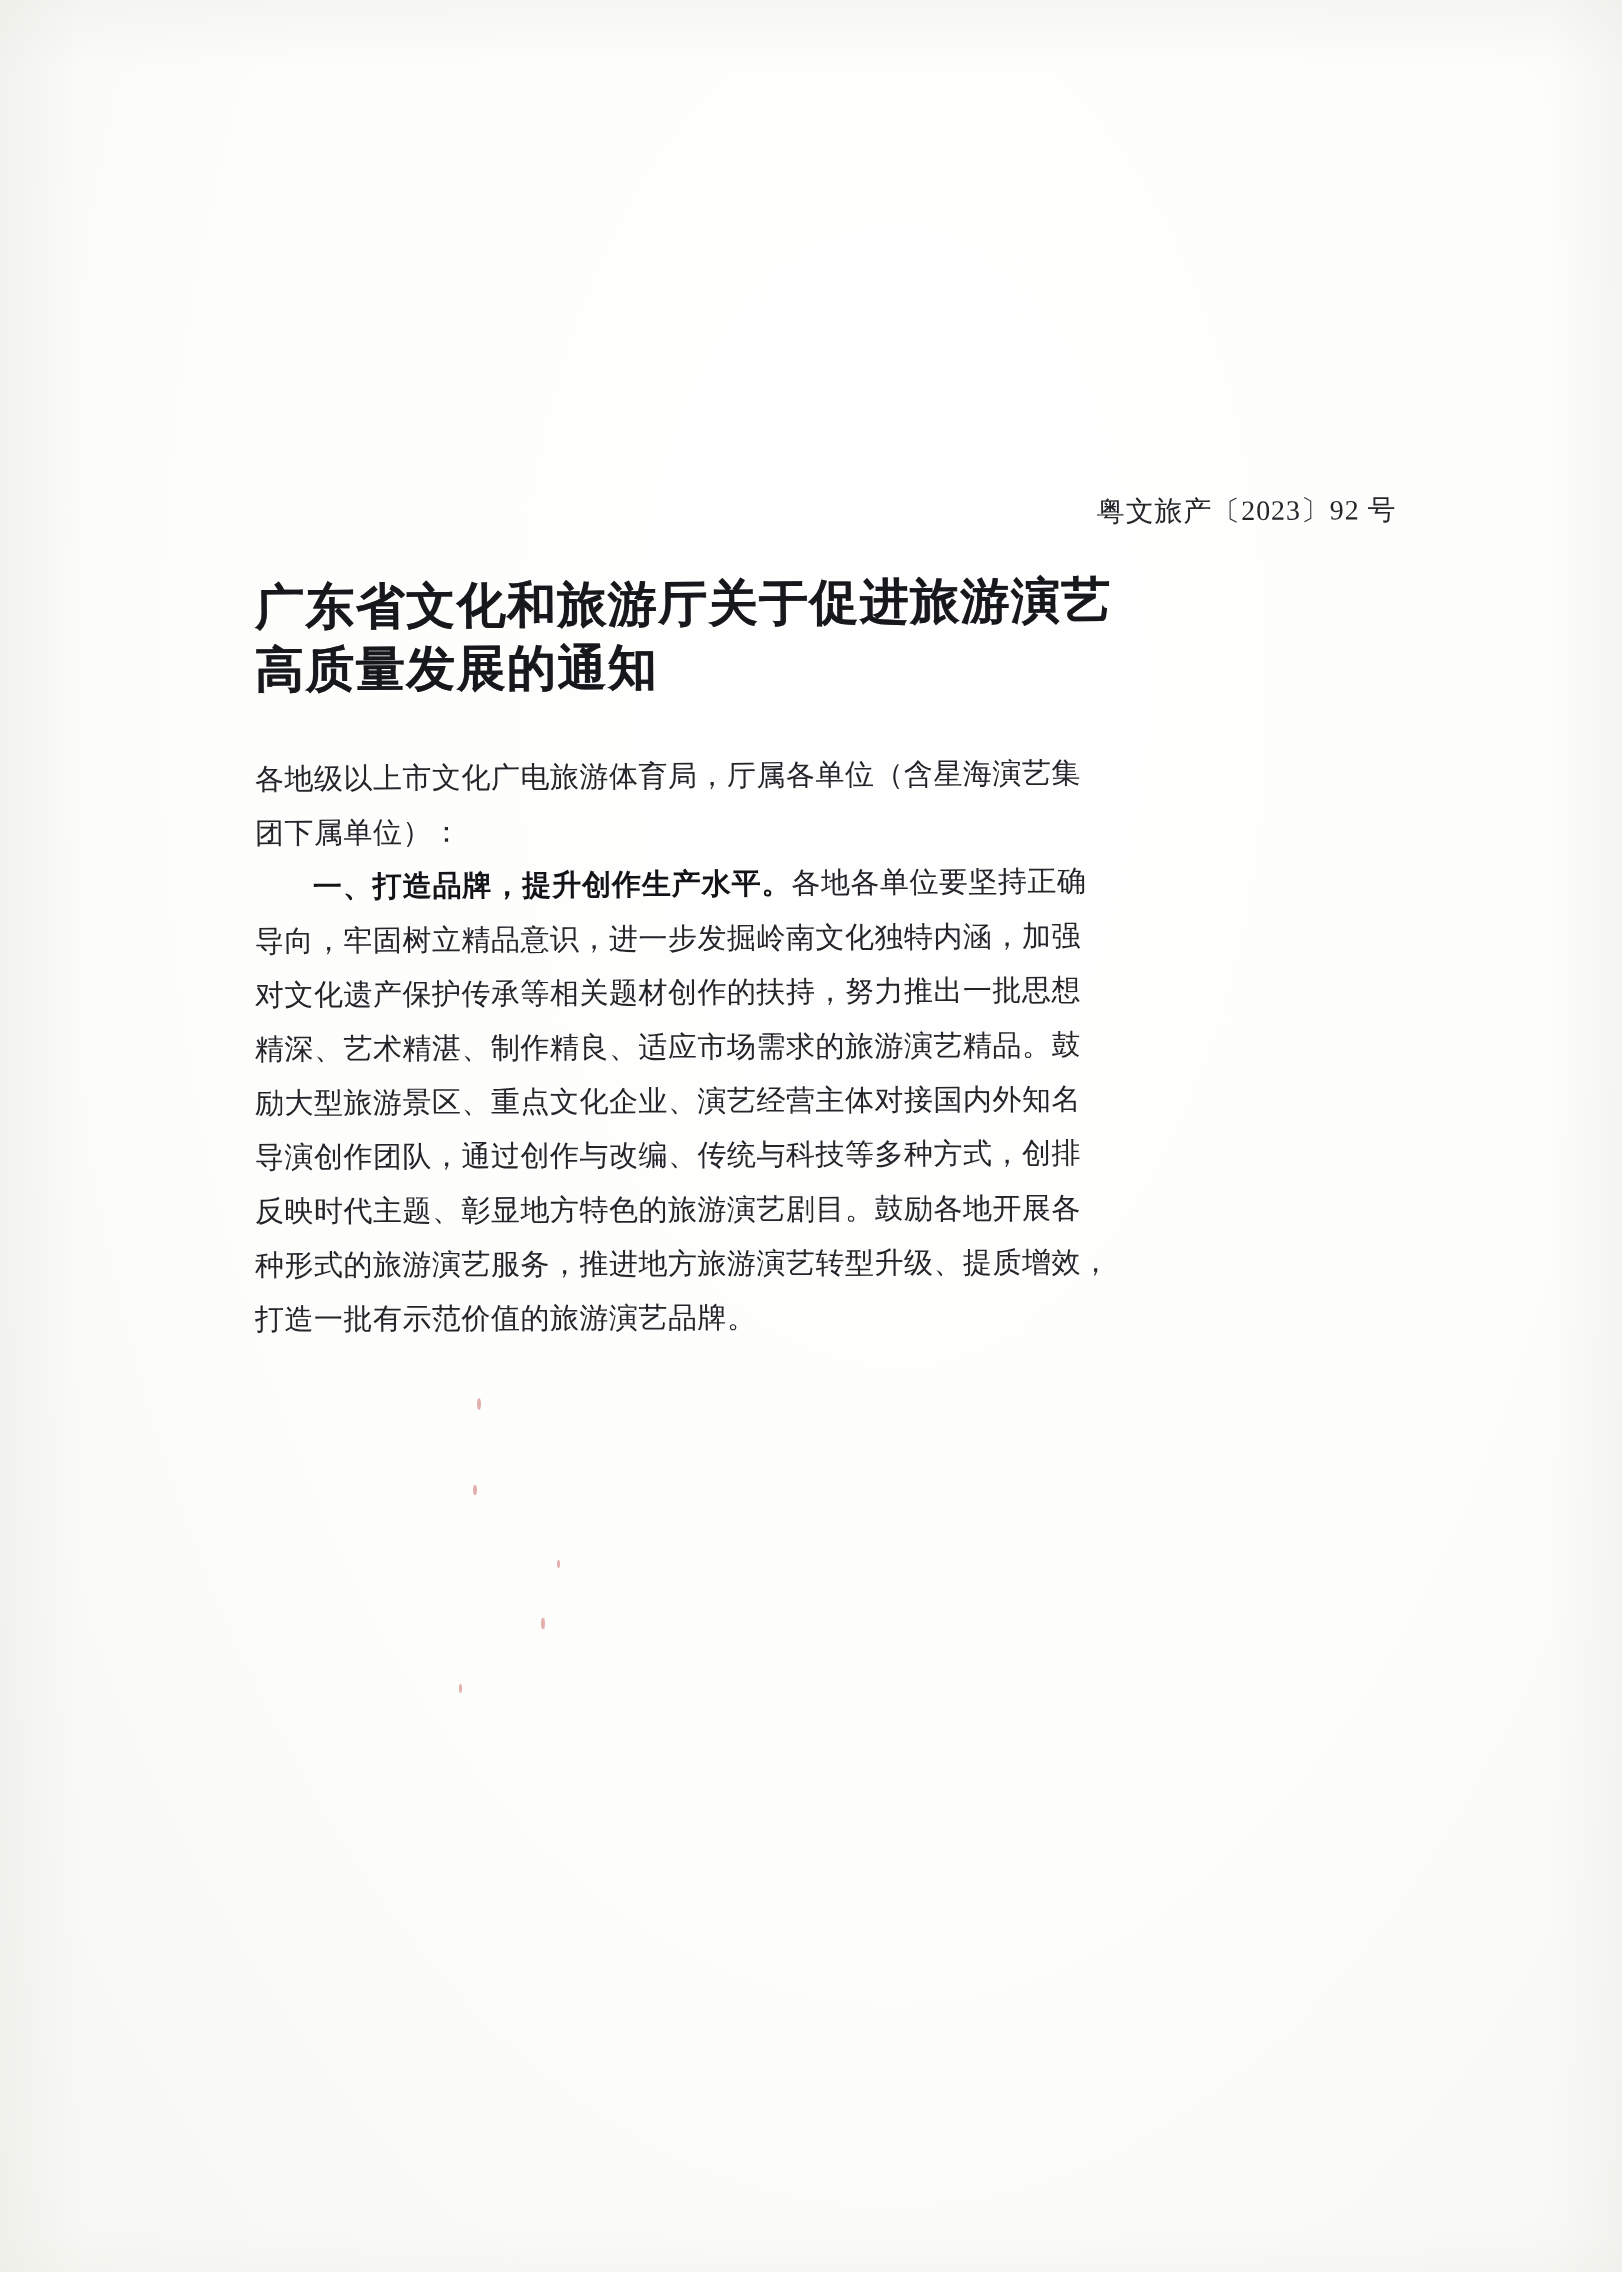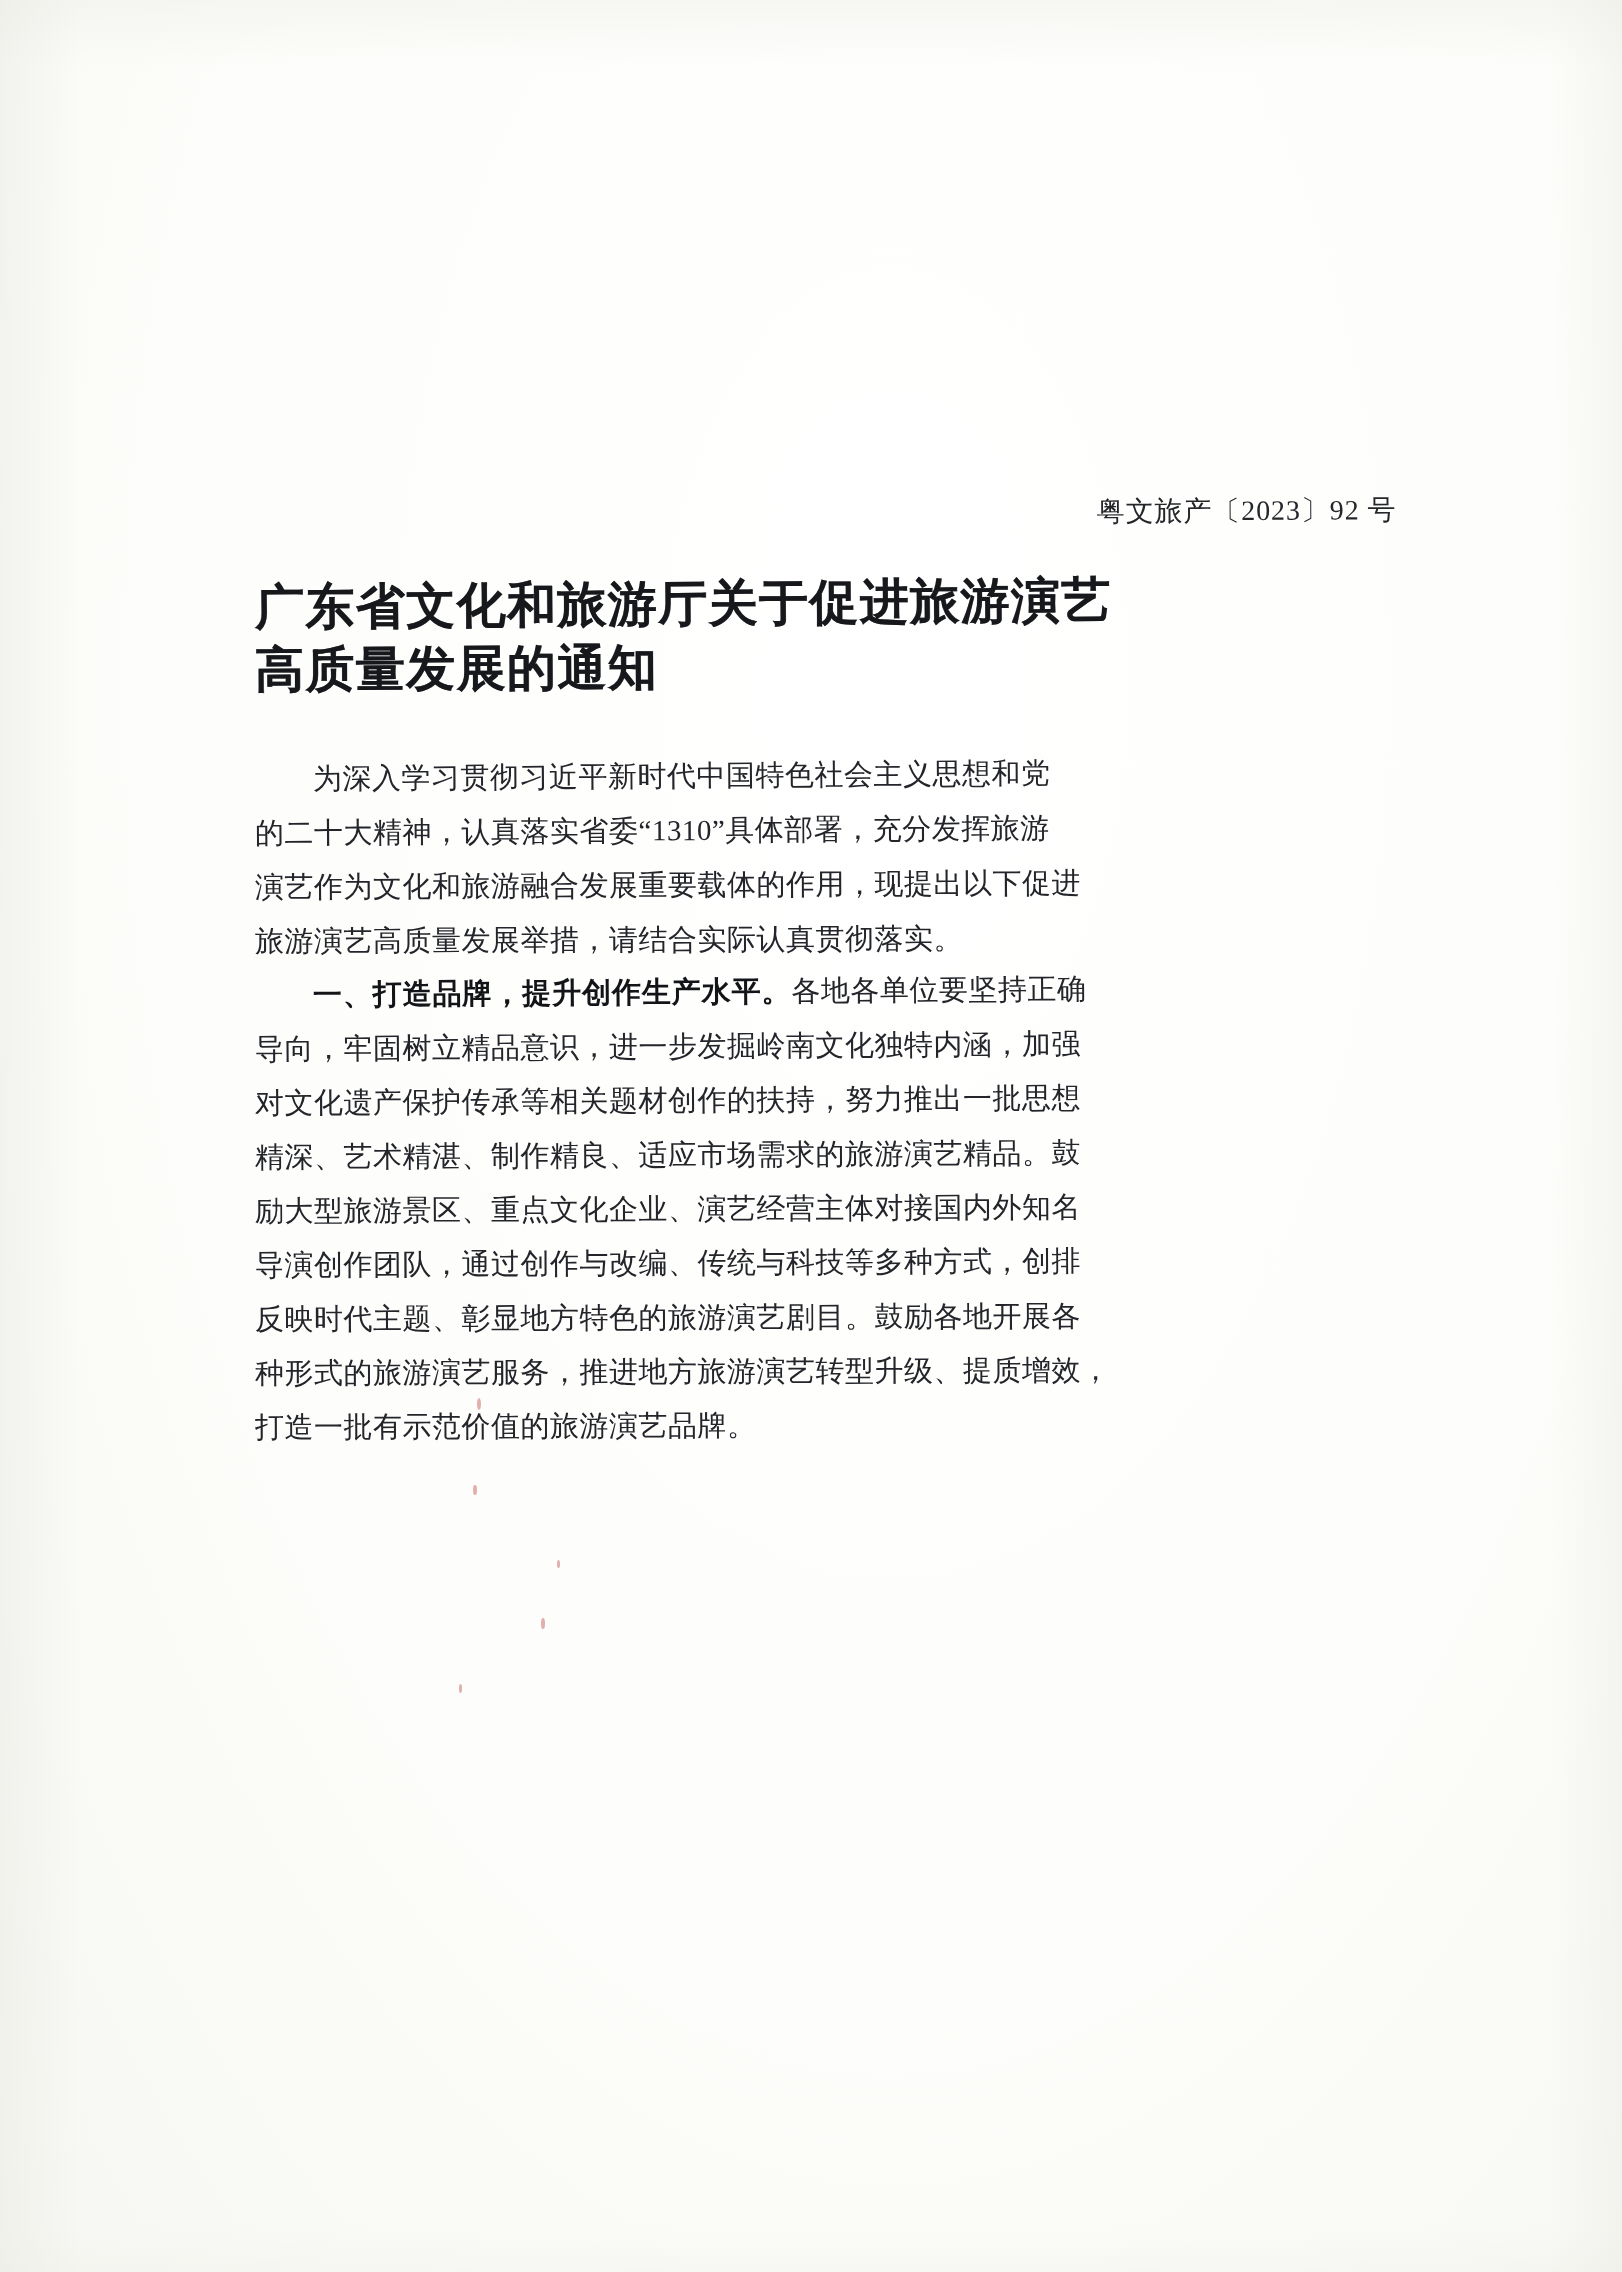--- a/index.html
+++ b/index.html
@@ -133,27 +133,25 @@
 
     <div class="doc-number">粤文旅产〔2023〕92 号</div>
 
     <div class="doc-title">
       <span class="tl tl-1">广东省文化和旅游厅关于促进旅游演艺</span>
       <span class="tl tl-2">高质量发展的通知</span>
     </div>
 
     <div class="body-block">
 
+      <p class="para">
+        <span class="line sk1">各地级以上市文化广电旅游体育局，厅属各单位（含星海演艺集</span>
+        <span class="line sk2">团下属单位）：</span>
+      </p>
 
-      <p class="para">
-        <span class="line sk1 indent">为深入学习贯彻习近平新时代中国特色社会主义思想和党</span>
-        <span class="line sk2">的二十大精神，认真落实省委“1310”具体部署，充分发挥旅游</span>
-        <span class="line sk3">演艺作为文化和旅游融合发展重要载体的作用，现提出以下促进</span>
-        <span class="line sk4">旅游演艺高质量发展举措，请结合实际认真贯彻落实。</span>
-      </p>
 
       <p class="para">
         <span class="line sk1 indent">
           <span class="heading-run">一、打造品牌，提升创作生产水平。</span><span>各地各单位要坚持正确</span>
         </span>
         <span class="line sk2">导向，牢固树立精品意识，进一步发掘岭南文化独特内涵，加强</span>
         <span class="line sk2">对文化遗产保护传承等相关题材创作的扶持，努力推出一批思想</span>
         <span class="line sk3">精深、艺术精湛、制作精良、适应市场需求的旅游演艺精品。鼓</span>
         <span class="line sk3">励大型旅游景区、重点文化企业、演艺经营主体对接国内外知名</span>
         <span class="line sk3">导演创作团队，通过创作与改编、传统与科技等多种方式，创排</span>

